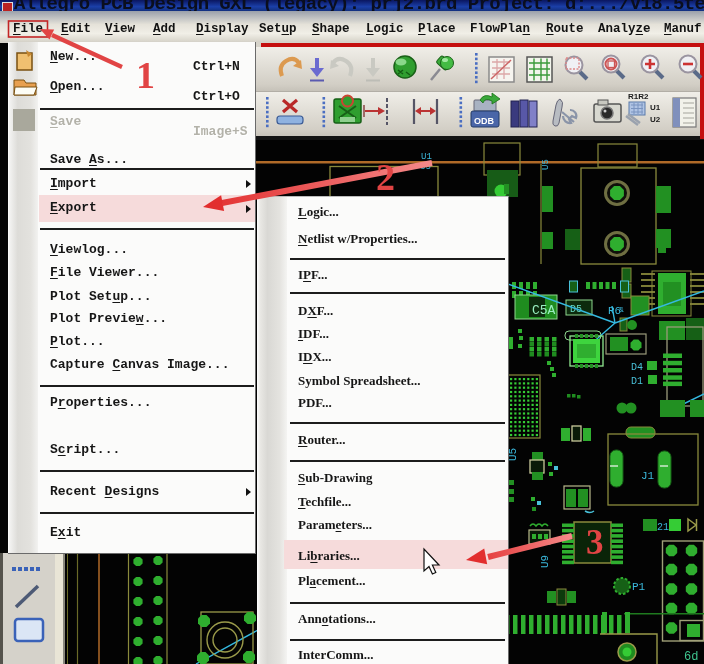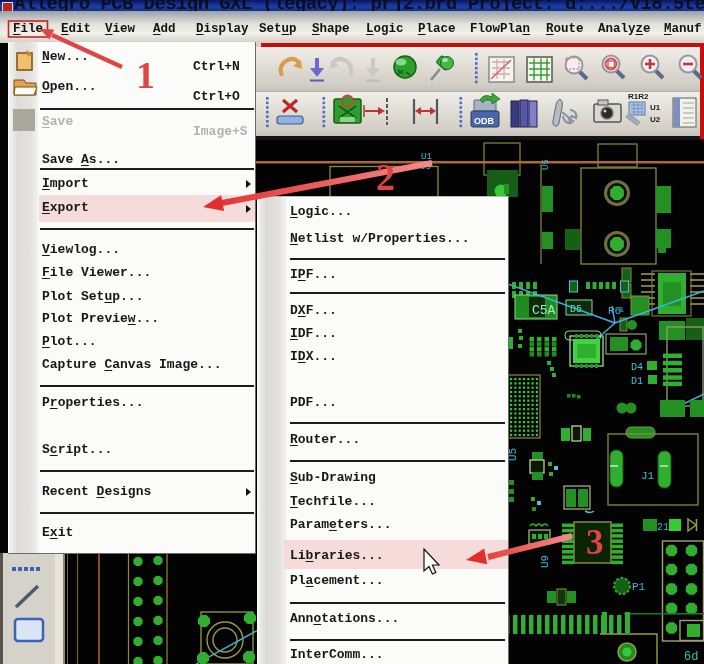--- a/index.html
+++ b/index.html
@@ -20,23 +20,23 @@
 
 #lbar{position:absolute;left:0;top:553px;width:63px;height:111px;background:#d5d2ca;}
 #lbar .edge{position:absolute;left:55px;top:0;width:8px;height:111px;background:#e9e5d6;border-right:2px solid #8a887e;}
 #lbar .dk{position:absolute;left:0;top:0;width:3px;height:111px;background:#55534c;}
 
 #blackstrip{position:absolute;left:0;top:43px;width:8px;height:510px;background:#050505;}
 
 .popup{position:absolute;background:#fbfbfa;font:bold 13px "Liberation Mono",monospace;color:#161616;}
 #fmenu{left:8px;top:42px;width:247px;height:511px;border-right:1px solid #6a6a6a;border-bottom:1px solid #6a6a6a;}
 #fmenu .gutter{position:absolute;left:1px;top:0px;width:29px;height:511px;background:linear-gradient(to right,#f5f5f4 0%,#dddcd8 30%,#e3e2de 75%,#f2f2f0 100%);}
-#smenu{left:257px;top:196px;width:251px;height:468px;border-right:1px solid #6a6a6a;border-top:1px solid #bbb;}
+#smenu{left:257px;top:196px;width:251px;height:468px;border-right:1px solid #6a6a6a;border-top:1px solid #bbb;font-family:Liberation Serif, serif;}
 #smenu .gutter{position:absolute;left:0px;top:0px;width:30px;height:468px;background:linear-gradient(to right,#ffffff 0%,#e8e7e3 12%,#d9d8d4 35%,#e4e3df 75%,#f4f4f2 100%);}
-.mi{position:absolute;white-space:pre;}
+.mi{position:absolute;white-space:pre;margin-left:8px;}
 .sep{position:absolute;height:2px;background:#1c1c1c;}
 .accel{position:absolute;white-space:pre;margin-top:10px;}
 .dis{color:#b3b2a9;text-shadow:1px 1px 0 #ffffff;}
 .hl{position:absolute;background:#f6dbdb;}
 .arr{position:absolute;width:0;height:0;border-left:5px solid #111;border-top:4px solid transparent;border-bottom:4px solid transparent;}
 u{text-decoration:underline;text-underline-offset:2px;}
 </style>
 </head>
 <body>
 <div id="root">
@@ -586,20 +586,21 @@
   <div id="smenu" class="popup">
     <div class="gutter"></div>
     <div class="mi" style="left:33px;top:7px"><u>L</u>ogic...</div>
     <div class="mi" style="left:33px;top:34px"><u>N</u>etlist w/Properties...</div>
     <div class="sep" style="left:33px;top:61px;width:215px"></div>
     <div class="mi" style="left:33px;top:70px">I<u>P</u>F...</div>
     <div class="sep" style="left:33px;top:95px;width:215px"></div>
     <div class="mi" style="left:33px;top:106px">D<u>X</u>F...</div>
     <div class="mi" style="left:33px;top:129px"><u>I</u>DF...</div>
     <div class="mi" style="left:33px;top:152px">I<u>D</u>X...</div>
+    <div class="mi" style="left:33px;top:176px">Symbol Spreadsheet...</div>
     <div class="mi" style="left:33px;top:198px">PDF...</div>
     <div class="sep" style="left:33px;top:225px;width:215px"></div>
     <div class="mi" style="left:33px;top:235px"><u>R</u>outer...</div>
     <div class="sep" style="left:33px;top:263px;width:215px"></div>
     <div class="mi" style="left:33px;top:273px"><u>S</u>ub-Drawing</div>
     <div class="mi" style="left:33px;top:297px"><u>T</u>echfile...</div>
     <div class="mi" style="left:33px;top:320px">Param<u>e</u>ters...</div>
     <div class="hl" style="left:27px;top:343px;width:224px;height:29px"></div>
     <div class="mi" style="left:33px;top:351px;z-index:2">Li<u>b</u>raries...</div>
     <div class="mi" style="left:33px;top:376px">Pl<u>a</u>cement...</div>

